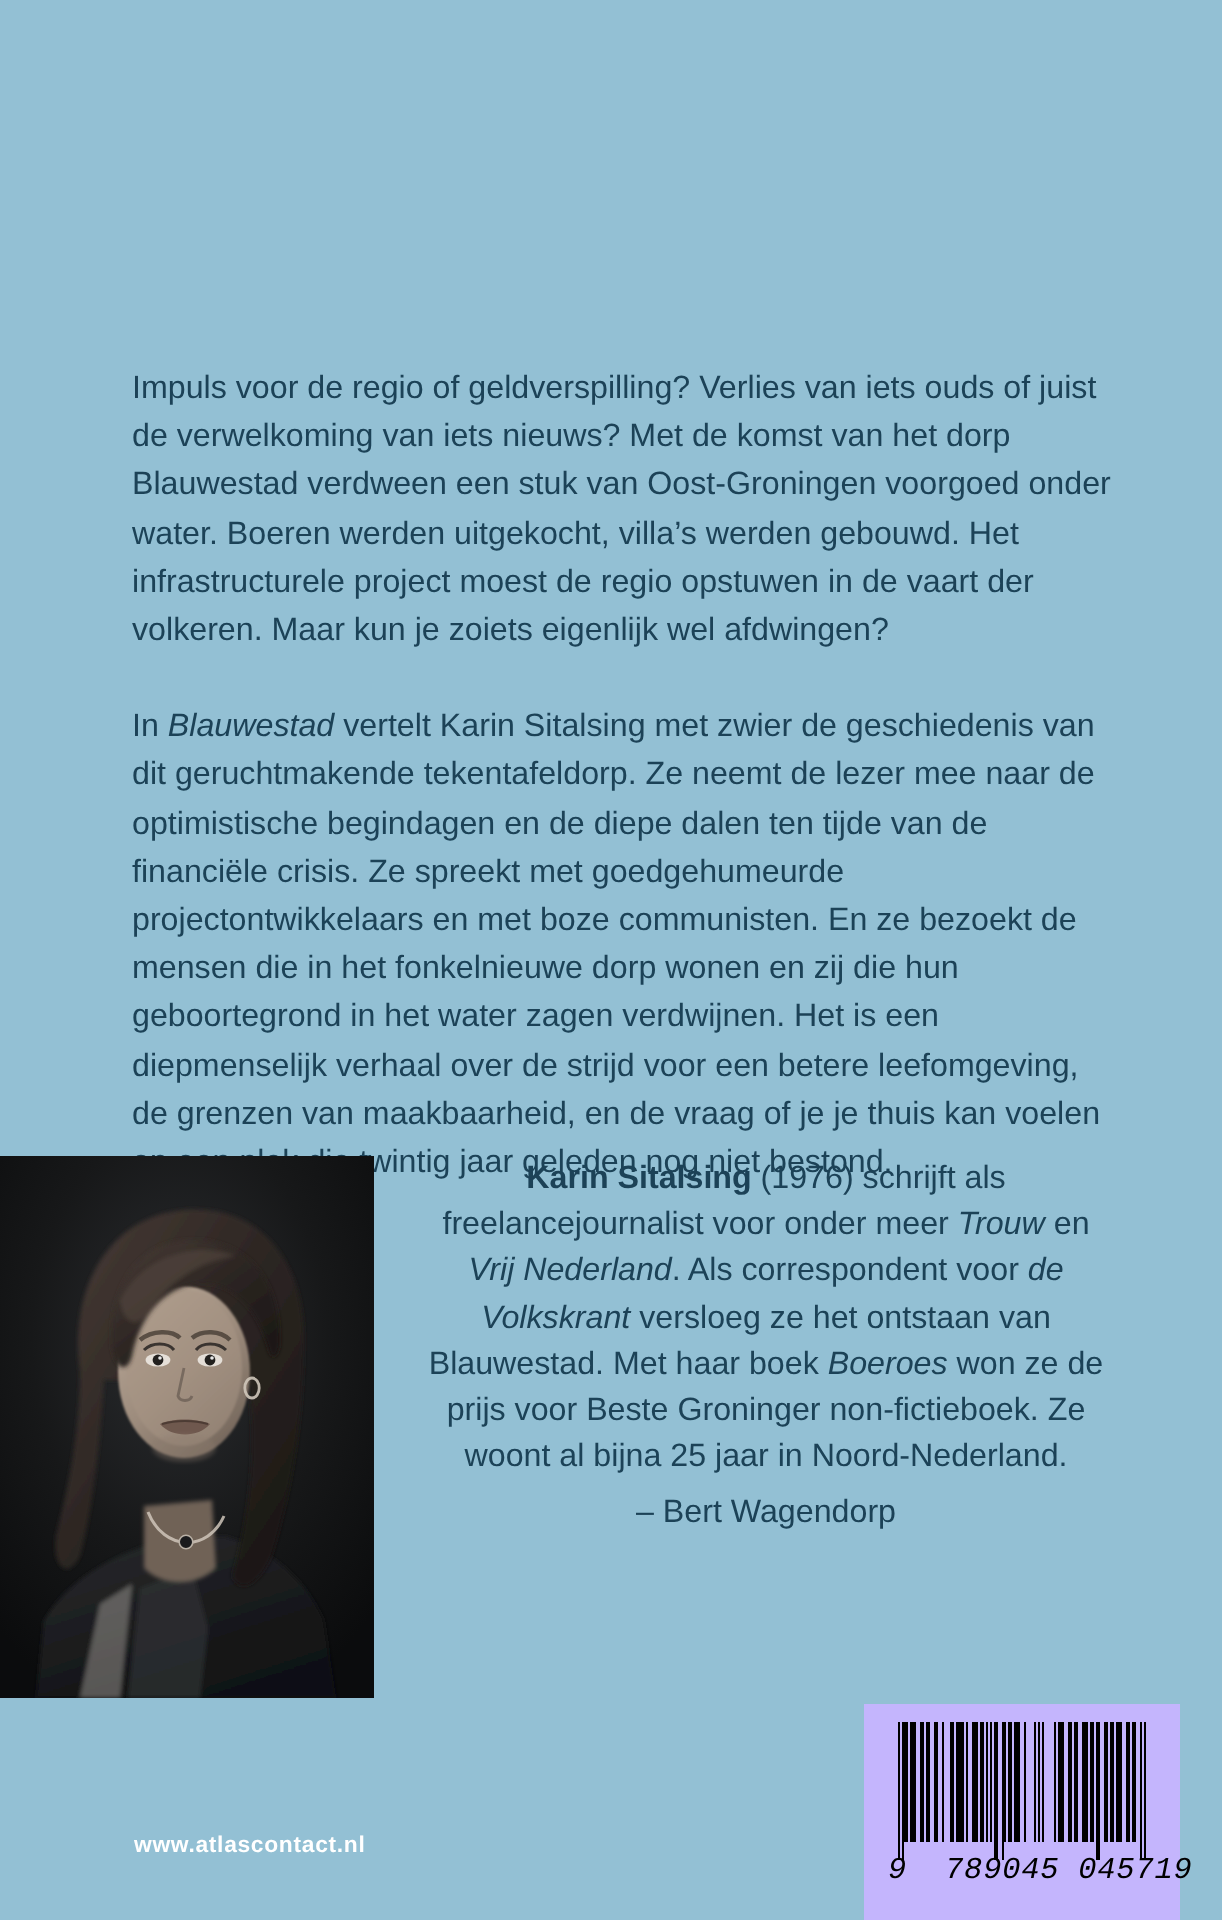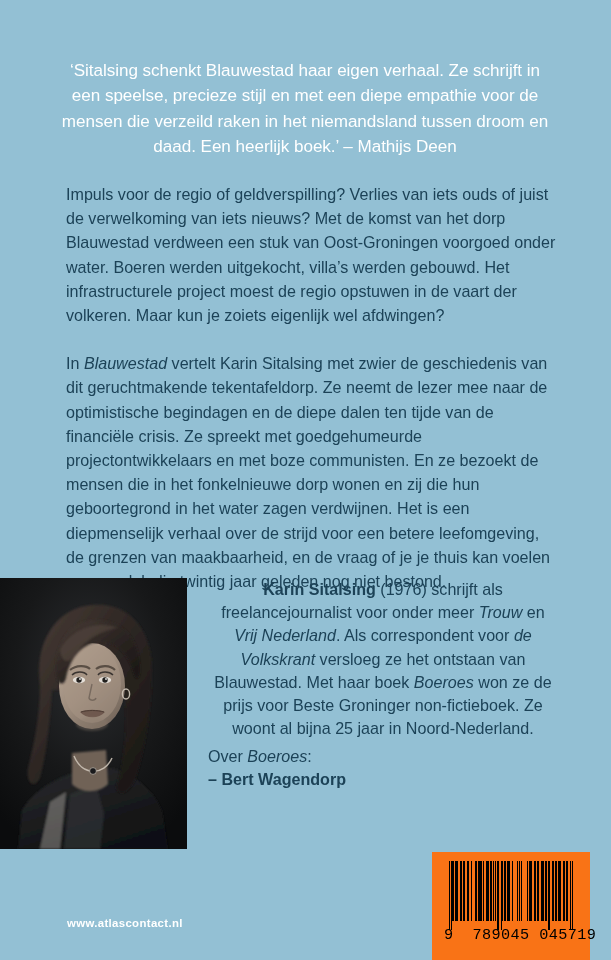--- a/index.html
+++ b/index.html
@@ -96,42 +96,44 @@
     position: absolute;
     left: 208px;
     top: 745px;
     width: 350px;
     color: #1c4257;
     font-size: 16.1px;
     line-height: 23.2px;
     font-weight: 400;
   }
   .praise .attribution {
-    font-weight: 700;
+    font-weight: 400;
+    text-align: center;
   }
 
   
   .publisher-url {
     position: absolute;
     left: 67px;
     top: 917px;
     color: #ffffff;
     font-size: 11.4px;
     letter-spacing: 0.35px;
     font-weight: 700;
   }
 
   
   .barcode-box {
     position: absolute;
     left: 432px;
     top: 852px;
     width: 158px;
     height: 108px;
-    background: #f97316;
+    background: #c4b5fd;
+    font-style: italic;
   }
   .barcode-bars {
     position: absolute;
     left: 17px;
     top: 9px;
     width: 126px;
     height: 69px;
     display: flex;
     align-items: flex-start;
   }
@@ -153,21 +155,20 @@
     font-size: 15.2px;
     letter-spacing: 0.4px;
     white-space: pre;
   }
 </style>
 </head>
 <body>
 
 <div class="cover">
 
-  <div class="pullquote">‘Sitalsing schenkt Blauwestad haar eigen verhaal. Ze schrijft in een speelse, precieze stijl en met een diepe empathie voor de mensen die verzeild raken in het niemandsland tussen droom en daad. Een heerlijk boek.’ – Mathijs Deen</div>
 
   <div class="body-copy">
     <p>Impuls voor de regio of geldverspilling? Verlies van iets ouds of juist de verwelkoming van iets nieuws? Met de komst van het dorp Blauwestad verdween een stuk van Oost-Groningen voorgoed onder water. Boeren werden uitgekocht, villa’s werden gebouwd. Het infrastructurele project moest de regio opstuwen in de vaart der volkeren. Maar kun je zoiets eigenlijk wel afdwingen?</p>
     <p><span>In </span><i>Blauwestad</i><span> vertelt Karin Sitalsing met zwier de geschiedenis van dit geruchtmakende tekentafeldorp. Ze neemt de lezer mee naar de optimistische begindagen en de diepe dalen ten tijde van de financiële crisis. Ze spreekt met goedgehumeurde projectontwikkelaars en met boze communisten. En ze bezoekt de mensen die in het fonkelnieuwe dorp wonen en zij die hun geboortegrond in het water zagen verdwijnen. Het is een diepmenselijk verhaal over de strijd voor een betere leefomgeving, de grenzen van maakbaarheid, en de vraag of je je thuis kan voelen op een plek die twintig jaar geleden nog niet bestond.</span></p>
   </div>
 
   <div class="author-photo">
     <svg viewBox="0 0 187 271" xmlns="http://www.w3.org/2000/svg">
       <defs>
         <radialGradient id="bgGlow" cx="48%" cy="34%" r="72%">
@@ -253,21 +254,20 @@
       <g>
         <path d="M74 178 C82 198 104 198 112 180" stroke="#cfc6ba" stroke-width="1.5" fill="none" opacity="0.85"></path>
         <circle cx="93" cy="193" r="3.4" fill="#1a1a1c" stroke="#b9b0a5" stroke-width="0.8"></circle>
       </g>
     </svg>
   </div>
 
   <div class="bio"><b>Karin Sitalsing</b><span> (1976) schrijft als freelancejournalist voor onder meer </span><i>Trouw</i><span> en </span><i>Vrij Nederland</i><span>. Als correspondent voor </span><i>de Volkskrant</i><span> versloeg ze het ontstaan van Blauwestad. Met haar boek </span><i>Boeroes</i><span> won ze de prijs voor Beste Groninger non-fictieboek. Ze woont al bijna 25 jaar in Noord-Nederland.</span></div>
 
   <div class="praise">
-    <div><span>Over </span><i>Boeroes</i><span>:</span></div>
     <div class="attribution">– Bert Wagendorp</div>
   </div>
 
   <div class="publisher-url">www.atlascontact.nl</div>
 
   <div class="barcode-box">
     <div class="barcode-bars" id="barcode-bars">
         <span class="tall" style="width: 1.07692px;"></span>
         <span class="tall" style="width: 1.07692px; background: transparent;"></span>
         <span class="tall" style="width: 1.07692px;"></span>

